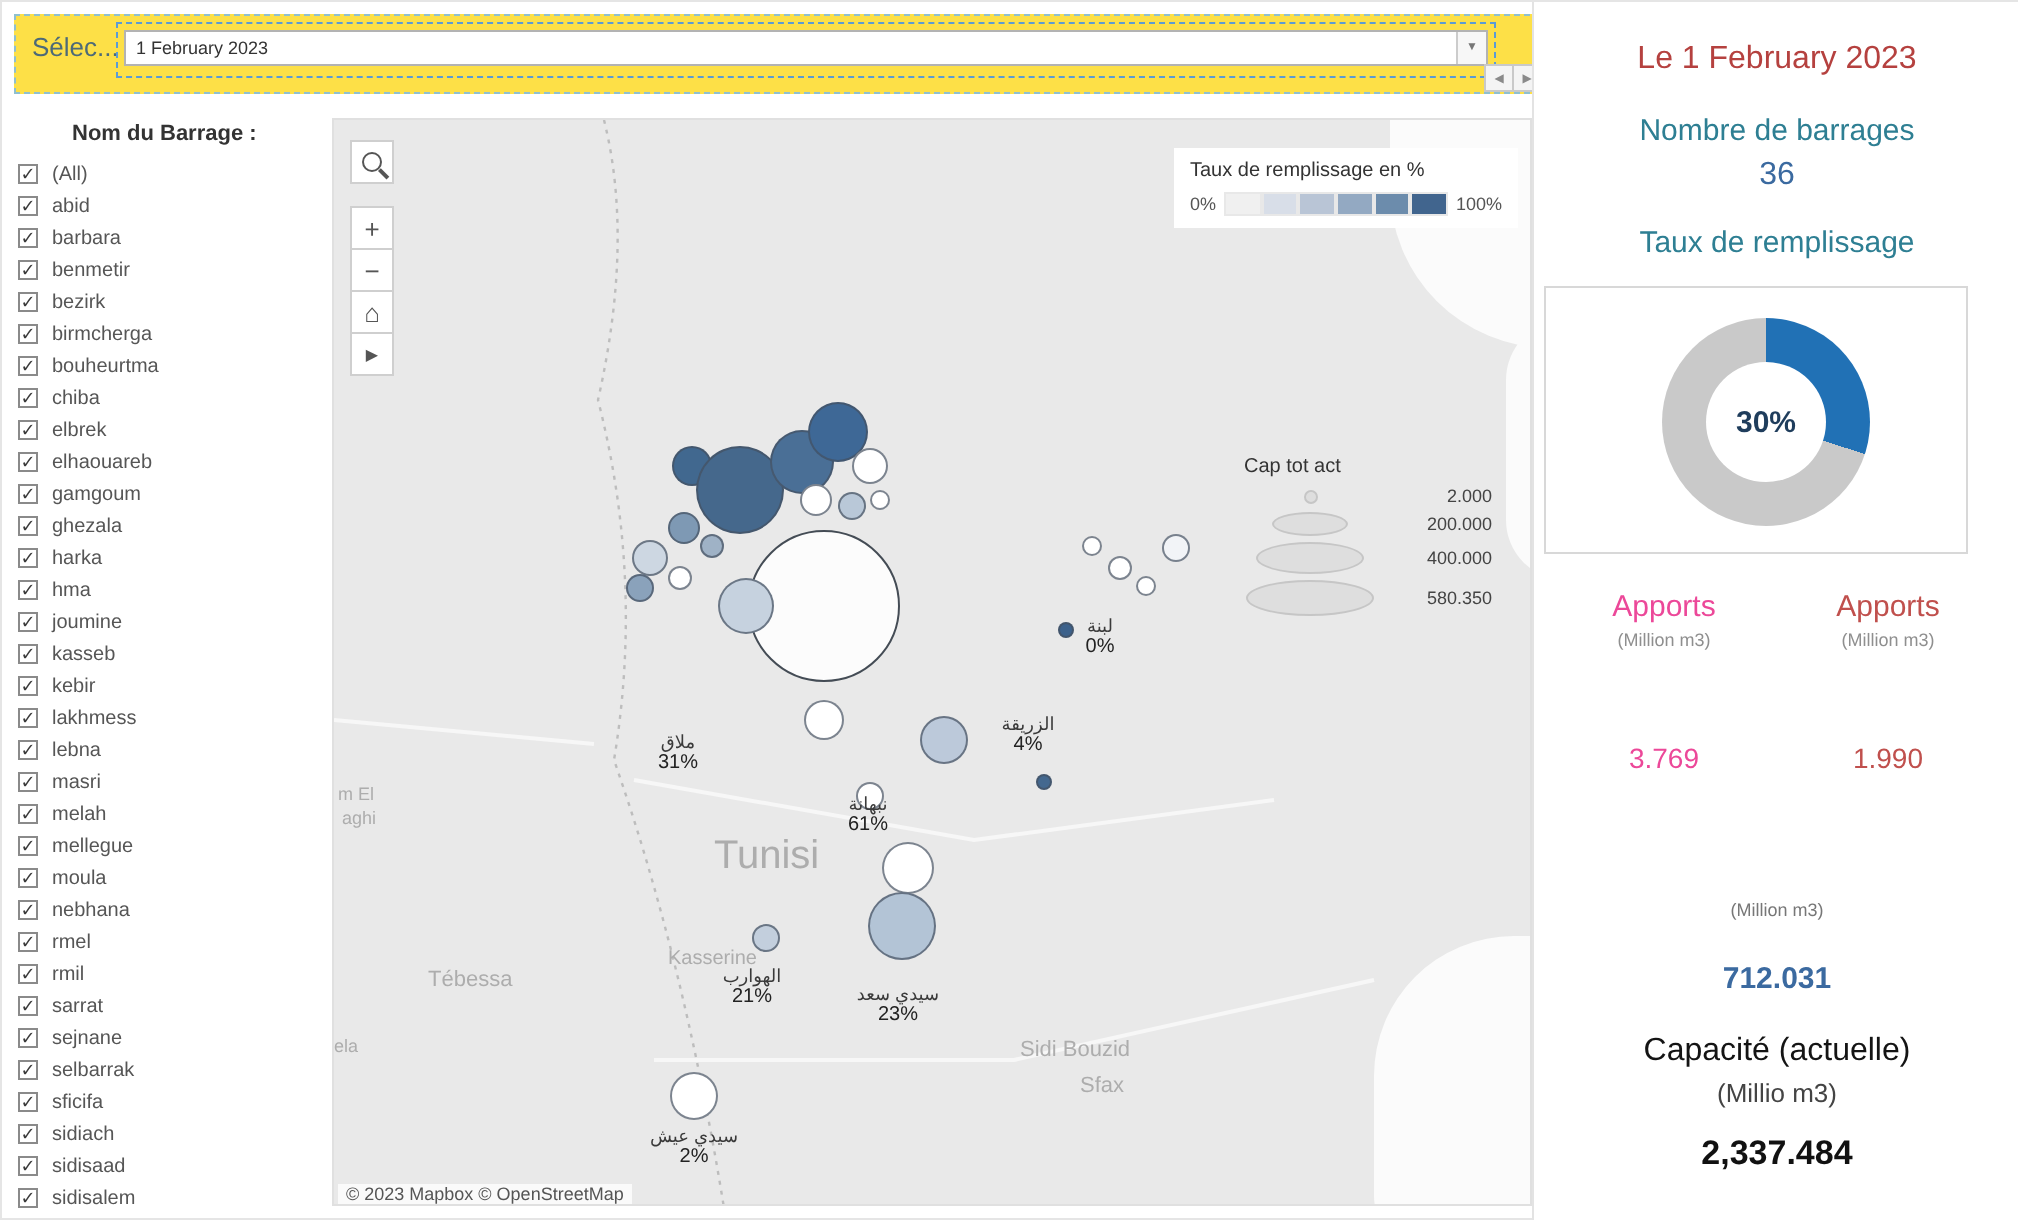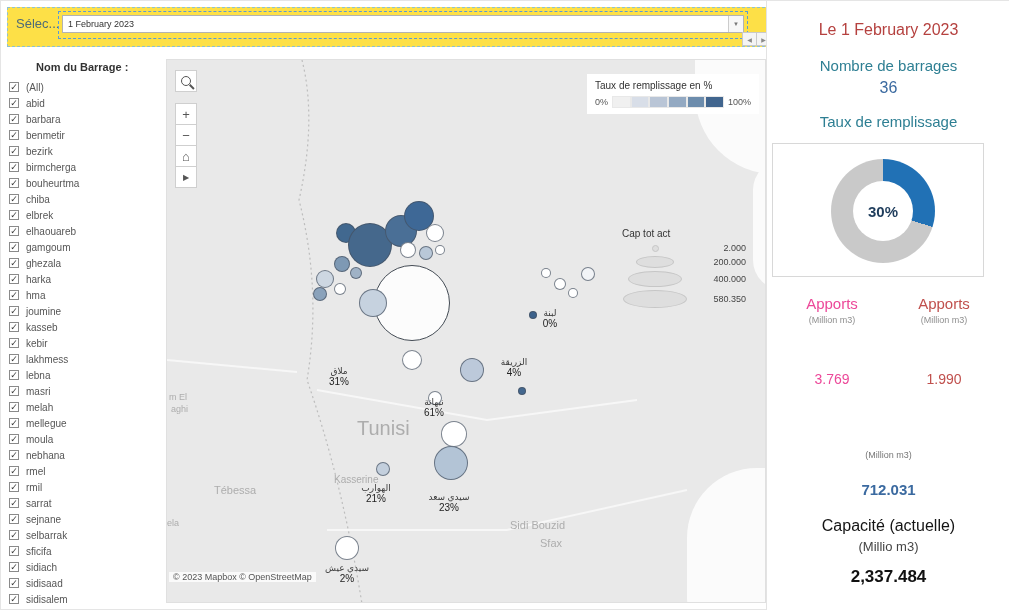--- a/index.html
+++ b/index.html
@@ -61,21 +61,21 @@
   .lf-min,.lf-max{font-size:9px;color:#555;}
   .lf-swatches{display:flex;flex:1;margin:0 4px;height:12px;}
   .swatch{flex:1;height:12px;border:0.5px solid #e8e8e8;box-sizing:border-box;}
 
   .legend-size{position:absolute;left:455px;top:168px;width:132px;}
   .ls-title{font-size:10px;color:#333;margin-bottom:4px;}
   .ls-row{display:grid;grid-template-columns:66px 58px;align-items:center;justify-items:center;margin:3px 0;}
   .ls-shape{background:#dedede;border:1px solid #c6c6c6;border-radius:50%;box-sizing:border-box;}
   .ls-label{font-size:9px;color:#444;justify-self:end;}
 
-  .attrib{position:absolute;left:2px;bottom:20px;font-size:9px;color:#555;
+  .attrib{position:absolute;left:2px;bottom:0;font-size:9px;color:#555;
           background:rgba(255,255,255,.75);padding:0 4px;}
 
   
   .panel{position:absolute;left:765px;top:0;width:244px;height:610px;background:#fff;
          border-left:1px solid #e3e3e3;box-sizing:border-box;text-align:center;}
   .p-abs{position:absolute;left:0;right:0;text-align:center;}
   .kpi-date{top:20px;font-size:16px;color:#b5413f;}
   .kpi-barr-label{top:56px;font-size:15px;color:#2e7f93;}
   .kpi-barr-value{top:78px;font-size:16px;color:#3b6aa0;}
   .kpi-taux-label{top:112px;font-size:15px;color:#2e7f93;}

